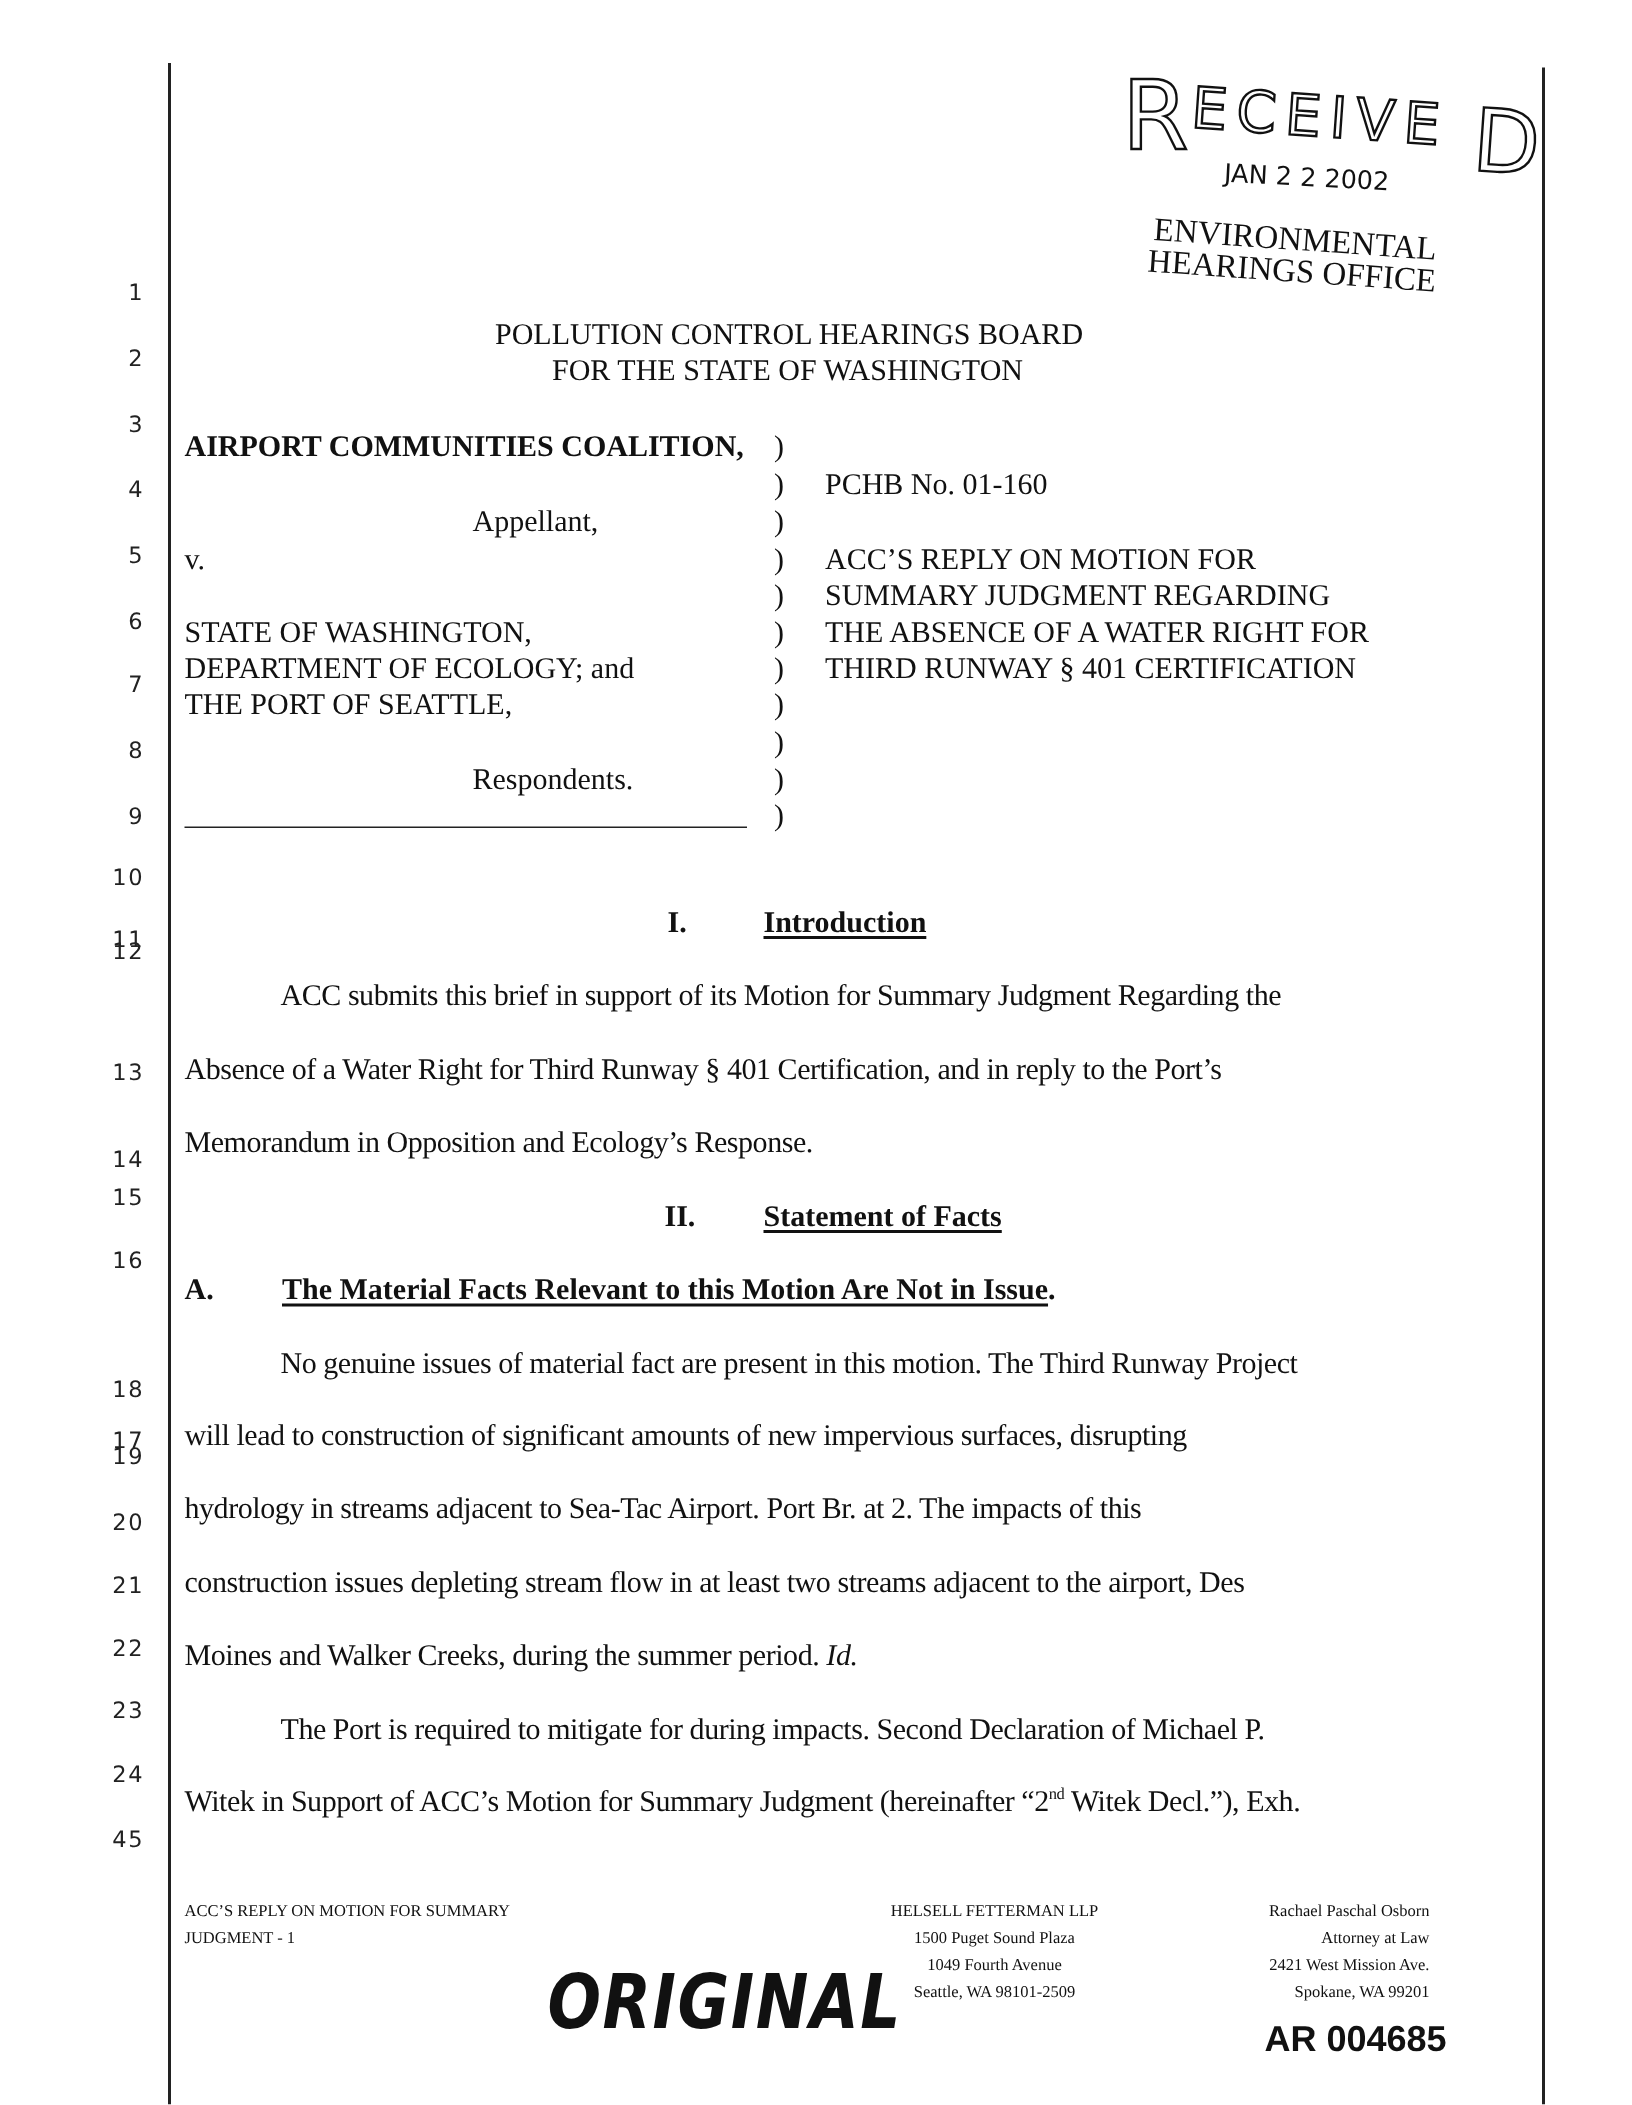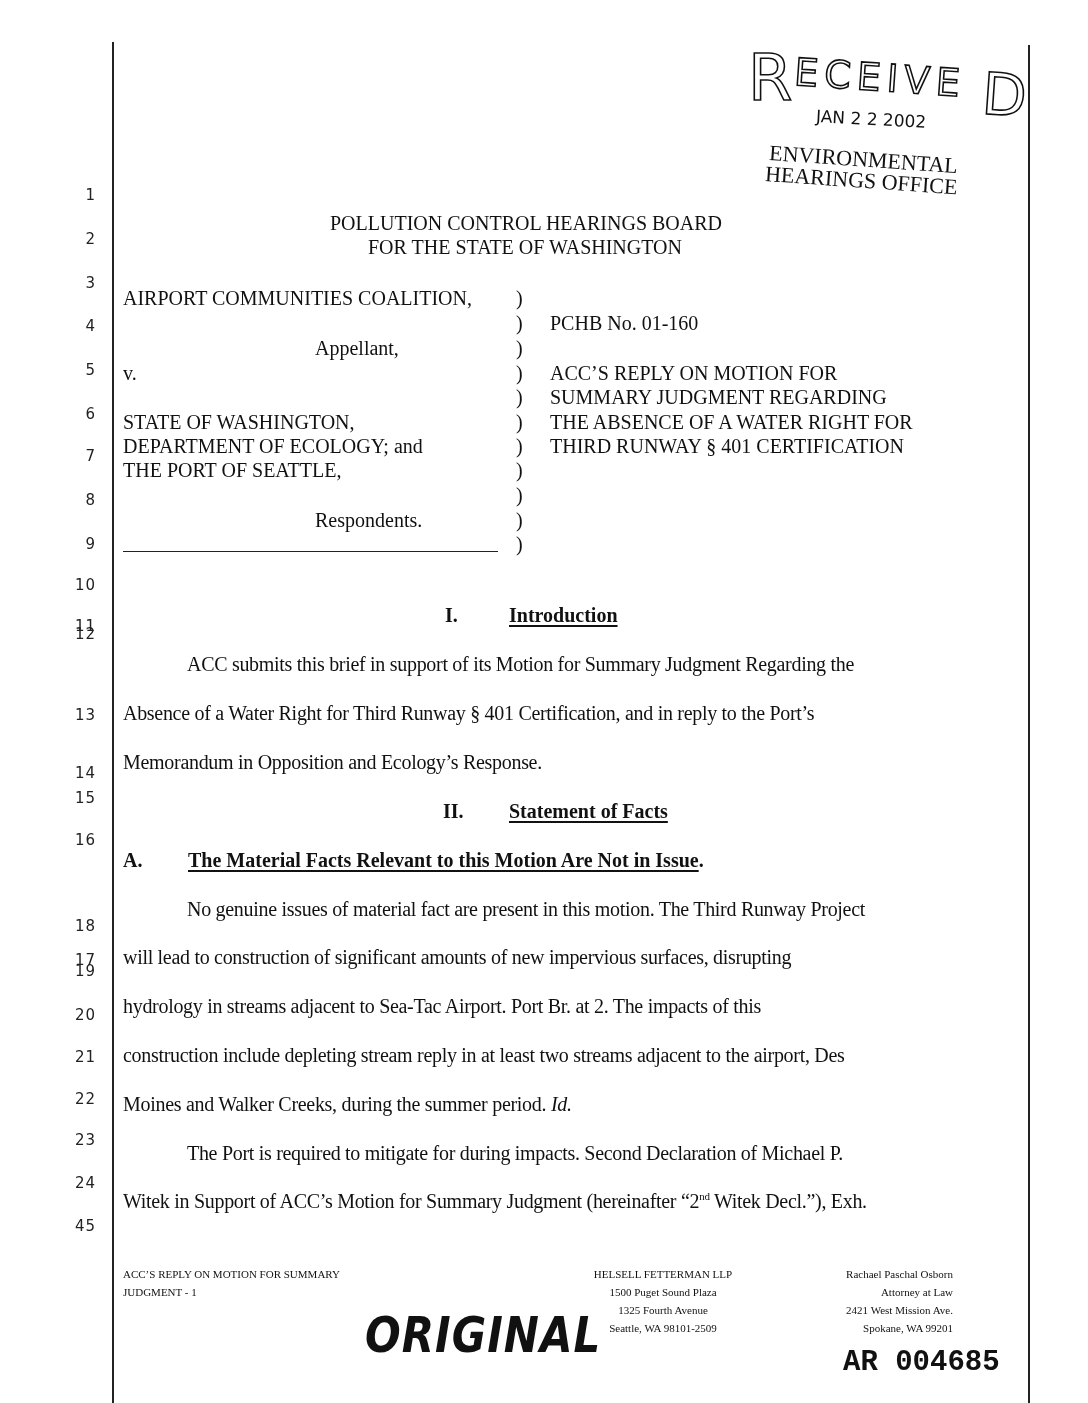--- a/index.html
+++ b/index.html
@@ -17,21 +17,21 @@
   .u { text-decoration: underline; text-underline-offset: 3px; }
   
   .stamp-big { position: absolute; font-family: "DejaVu Sans", sans-serif; color: #fff;
                -webkit-text-stroke: 1.6px #111; font-weight: normal; }
   .stamp-date { font-family: "DejaVu Sans", sans-serif; font-size: 17px; }
   .stamp-office { font-family: "Liberation Serif", serif; font-size: 22px; line-height: 22px; transform: rotate(4deg); transform-origin: left top; }
   .footer { font-size: 11px; line-height: 18px; }
   .footer-center { text-align: center; }
   .original { font-family: "DejaVu Sans", sans-serif; font-weight: bold; font-style: italic; font-size: 42px;
               letter-spacing: 1px; color: #111; transform: scaleY(1.2); transform-origin: left top; }
-  .ar { font-family: Liberation Mono, monospace; font-weight: bold; font-size: 29px; }
+  .ar { font-family: Liberation Sans, sans-serif; font-weight: bold; font-size: 24px; }
   sup { font-size: 11px; }
 </style>
 </head>
 <body>
 
 <div class="rule-left"></div>
 <div class="rule-right"></div>
 
 <div>
   <span class="stamp-big" style="left:748px; top:46px; font-size:64px; line-height:64px;">R</span>
@@ -69,21 +69,21 @@
   <span class="lnum" style="top:1174px;">24</span>
   <span class="lnum" style="top:1217px;">45</span>
 </div>
 
 <div>
   <div class="abs caption" style="left:330px; top:213px;">POLLUTION CONTROL HEARINGS BOARD</div>
   <div class="abs caption" style="left:368px; top:237px;">FOR THE STATE OF WASHINGTON</div>
 </div>
 
 <div>
-  <div class="abs caption" style="left:123px; top:288px;">AIRPORT COMMUNITIES COALITION,</div>
+  <div class="abs caption" style="left:123px; top:288px;font-weight:bold;">AIRPORT COMMUNITIES COALITION,</div>
   <div class="abs caption" style="left:315px; top:338px;">Appellant,</div>
   <div class="abs caption" style="left:123px; top:363px;">v.</div>
   <div class="abs caption" style="left:123px; top:412px;">STATE OF WASHINGTON,</div>
   <div class="abs caption" style="left:123px; top:436px;">DEPARTMENT OF ECOLOGY; and</div>
   <div class="abs caption" style="left:123px; top:460px;">THE PORT OF SEATTLE,</div>
   <div class="abs caption" style="left:315px; top:510px;">Respondents.</div>
   <div style="position:absolute; left:123px; top:551px; width:375px; height:1px; background:#222;"></div>
 
   <span class="paren caption" style="top:288px;">)</span>
   <span class="paren caption" style="top:313px;">)</span>
@@ -113,34 +113,34 @@
 </div>
 
 <div>
   <div class="abs heading" style="left:443px; top:800px;">II.</div>
   <div class="abs heading u" style="left:509px; top:800px;">Statement of Facts</div>
   <div class="abs heading" style="left:123px; top:849px;">A.</div>
   <div class="abs heading" style="left:188px; top:849px;"><span class="u">The Material Facts Relevant to this Motion Are Not in Issue</span><span>.</span></div>
   <div class="abs body-line" style="left:187px; top:898px;">No genuine issues of material fact are present in this motion.  The Third Runway Project</div>
   <div class="abs body-line" style="left:123px; top:946px;">will lead to construction of significant amounts of new impervious surfaces, disrupting</div>
   <div class="abs body-line" style="left:123px; top:995px;">hydrology in streams adjacent to Sea-Tac Airport.  Port Br. at 2.  The impacts of this</div>
-  <div class="abs body-line" style="left:123px; top:1044px;">construction include depleting stream reply in at least two streams adjacent to the airport, Des</div>
+  <div class="abs body-line" style="left:123px; top:1044px;">construction issues depleting stream flow in at least two streams adjacent to the airport, Des</div>
   <div class="abs body-line" style="left:123px; top:1093px;"><span>Moines and Walker Creeks, during the summer period.  </span><i>Id.</i></div>
   <div class="abs body-line" style="left:187px; top:1142px;">The Port is required to mitigate for during impacts.  Second Declaration of Michael P.</div>
   <div class="abs body-line" style="left:123px; top:1190px;"><span>Witek in Support of ACC’s Motion for Summary Judgment (hereinafter “2</span><sup>nd</sup><span> Witek Decl.”), Exh.</span></div>
 </div>
 
 <div>
   <div class="abs footer" style="left:123px; top:1265px;">ACC’S REPLY ON MOTION FOR SUMMARY</div>
   <div class="abs footer" style="left:123px; top:1283px;">JUDGMENT - 1</div>
 
   <div class="abs footer footer-center" style="left:558px; top:1265px; width:210px;">
     <div>HELSELL FETTERMAN LLP</div>
     <div>1500 Puget Sound Plaza</div>
-    <div>1325 Fourth Avenue</div>
+    <div>1049 Fourth Avenue</div>
     <div>Seattle, WA 98101-2509</div>
   </div>
 
   <div class="abs footer footer-center" style="left:783px; top:1265px; width:170px;text-align:right;">
     <div>Rachael Paschal Osborn</div>
     <div>Attorney at Law</div>
     <div>2421 West Mission Ave.</div>
     <div>Spokane, WA 99201</div>
   </div>
 

